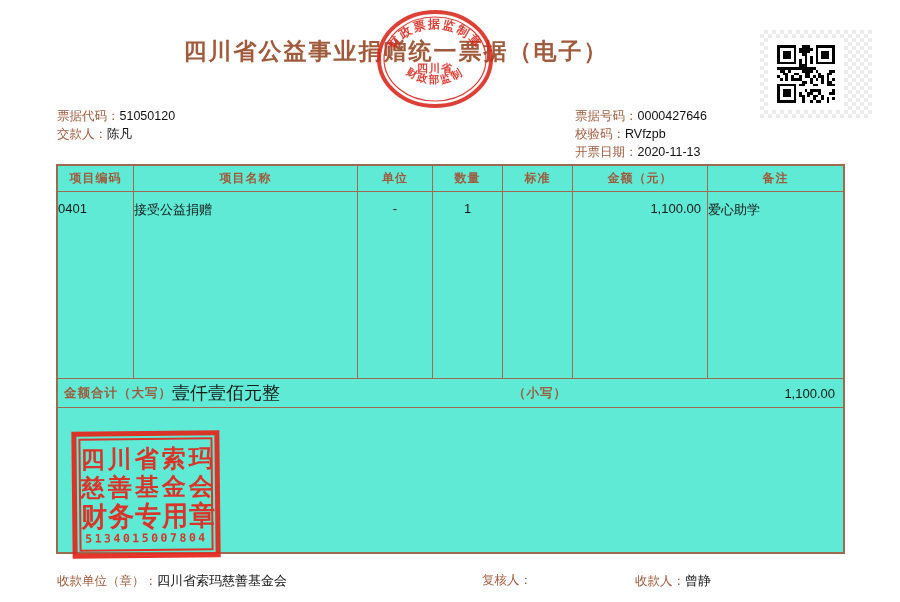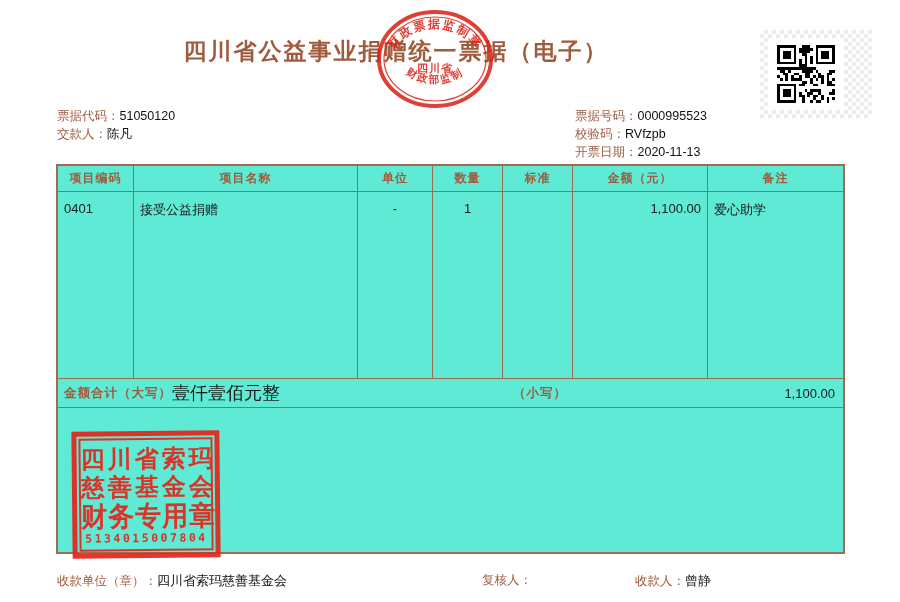--- a/index.html
+++ b/index.html
@@ -46,21 +46,21 @@
   .hdr-row { height:26px; border-bottom:1px solid #9c6b50; }
   .hdr-row .cell {
     display:flex; align-items:center; justify-content:center;
     font-size:12px; font-weight:bold; color:#a05a3c; letter-spacing:1px;
   }
   .data-row { height:187px; border-bottom:1px solid #9c6b50; }
   .data-row .cell {
     padding-top:9px; font-size:13px;
     font-family:"Liberation Sans","DejaVu Sans",sans-serif;
   }
-  .al { text-align:left; padding-left:6px; }
+  .al { text-align:left; }
   .ac { text-align:center; }
   .ar { text-align:right; padding-right:6px; }
 
   .totals-row {
     height:29px; border-bottom:1px solid #9c6b50;
     position:relative; display:flex; align-items:center;
     font-size:12.5px;
   }
   .totals-row .t-lbl { color:#a05a3c; font-weight:bold; margin-left:6px; letter-spacing:1px; }
   .totals-row .t-cn  { font-family:"Liberation Sans","DejaVu Sans",sans-serif; font-size:18px; }
@@ -253,21 +253,21 @@
       </svg>
   </div>
 </div>
 
 <div class="meta meta-left">
   <div><span class="lbl">票据代码：</span><span class="val">51050120</span></div>
   <div><span class="lbl">交款人：</span><span class="val">陈凡</span></div>
 </div>
 
 <div class="meta meta-right">
-  <div><span class="lbl">票据号码：</span><span class="val">0000995523</span></div>
+  <div><span class="lbl">票据号码：</span><span class="val">0000427646</span></div>
   <div><span class="lbl">校验码：</span><span class="val">RVfzpb</span></div>
   <div><span class="lbl">开票日期：</span><span class="val">2020-11-13</span></div>
 </div>
 
 <div class="grid-table">
   <div class="cols hdr-row">
     <div class="cell">项目编码</div>
     <div class="cell">项目名称</div>
     <div class="cell">单位</div>
     <div class="cell">数量</div>

